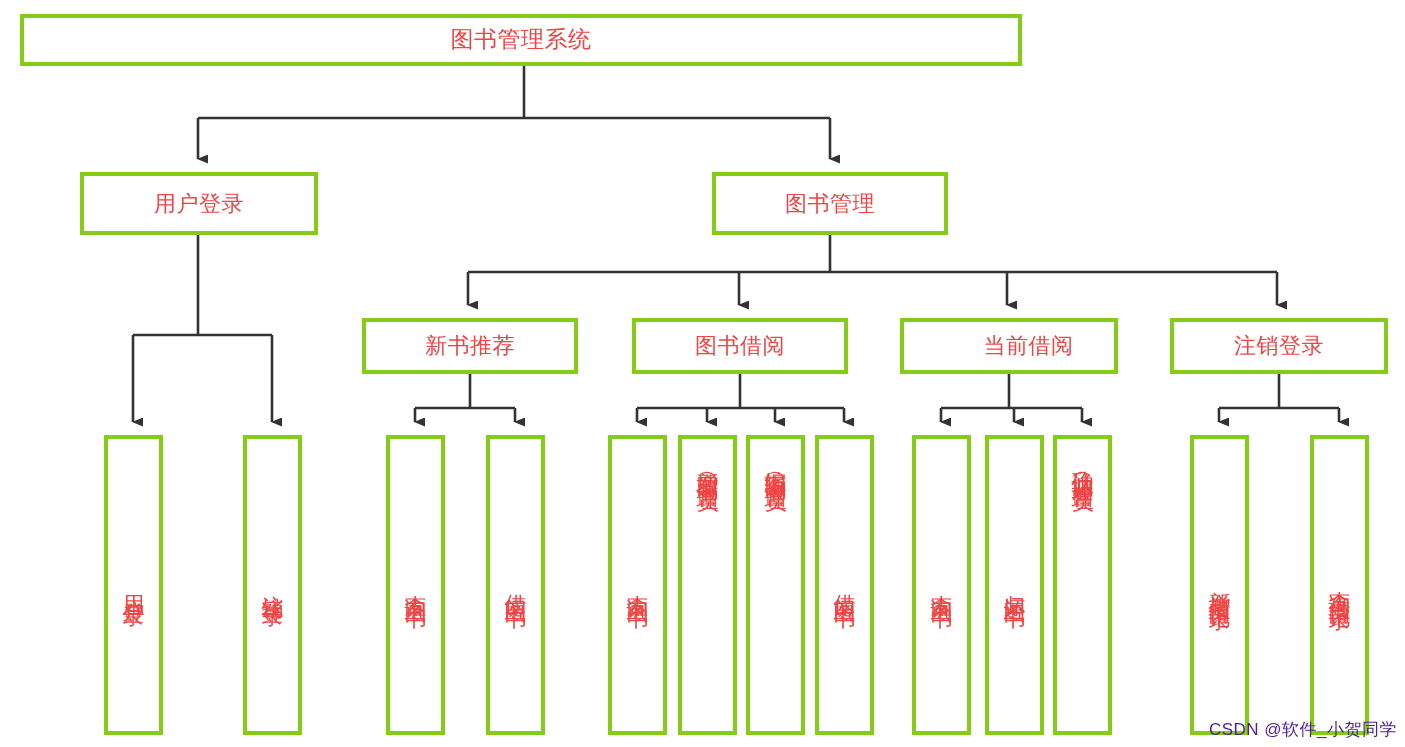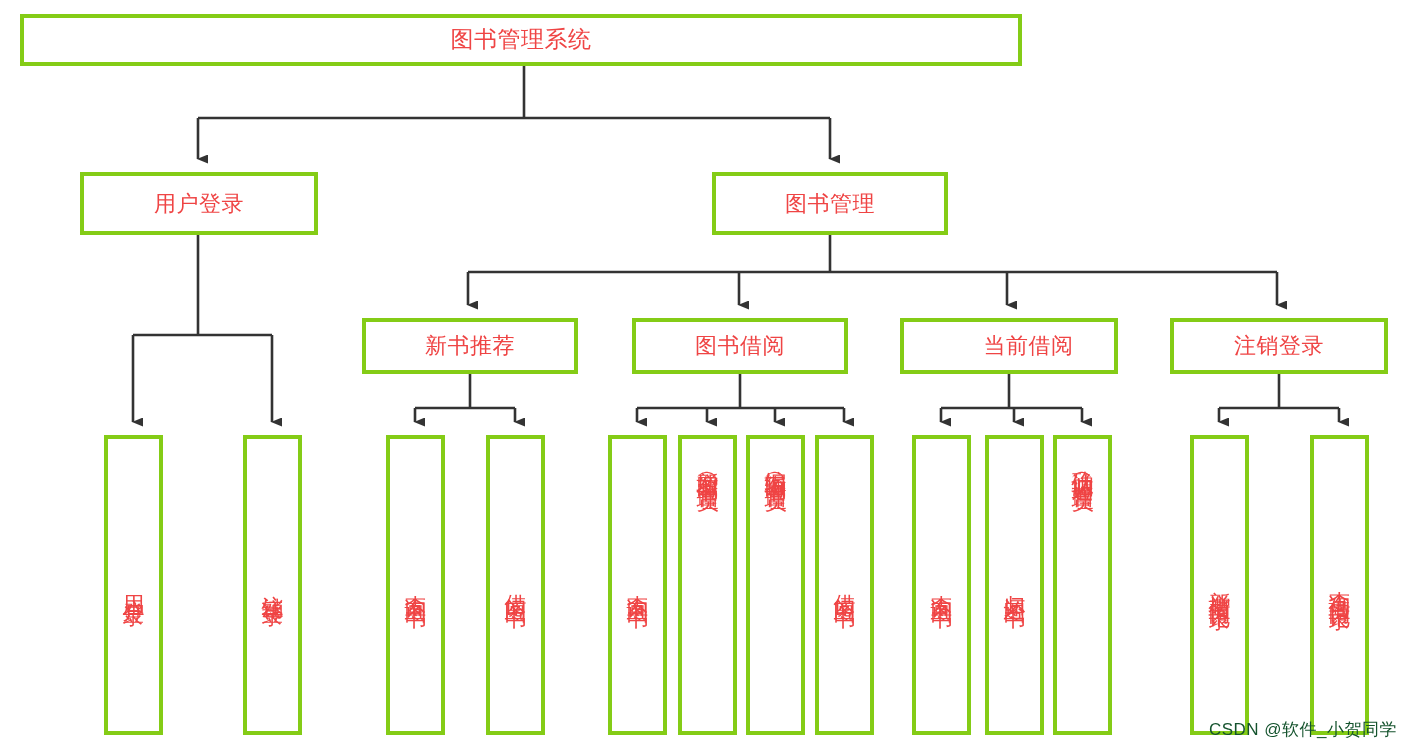--- a/index.html
+++ b/index.html
@@ -71,21 +71,21 @@
   }
   .node.v.centered {
     align-items: center;
     padding-top: 0;
   }
   #watermark {
     position: absolute;
     right: 8px;
     bottom: 6px;
     font-size: 17px;
-    color: #14532d;
+    color: #4c1d95;
     z-index: 5;
     white-space: nowrap;
     letter-spacing: 0.5px;
     user-select: none;
   }
 </style>
 </head>
 <body>
 
 <div id="diagram-root">

